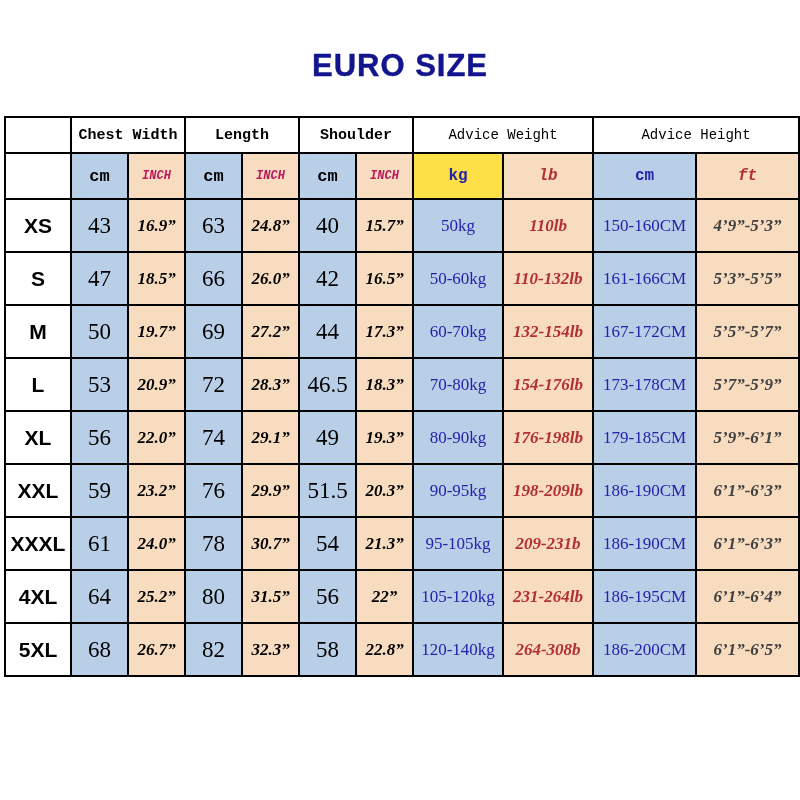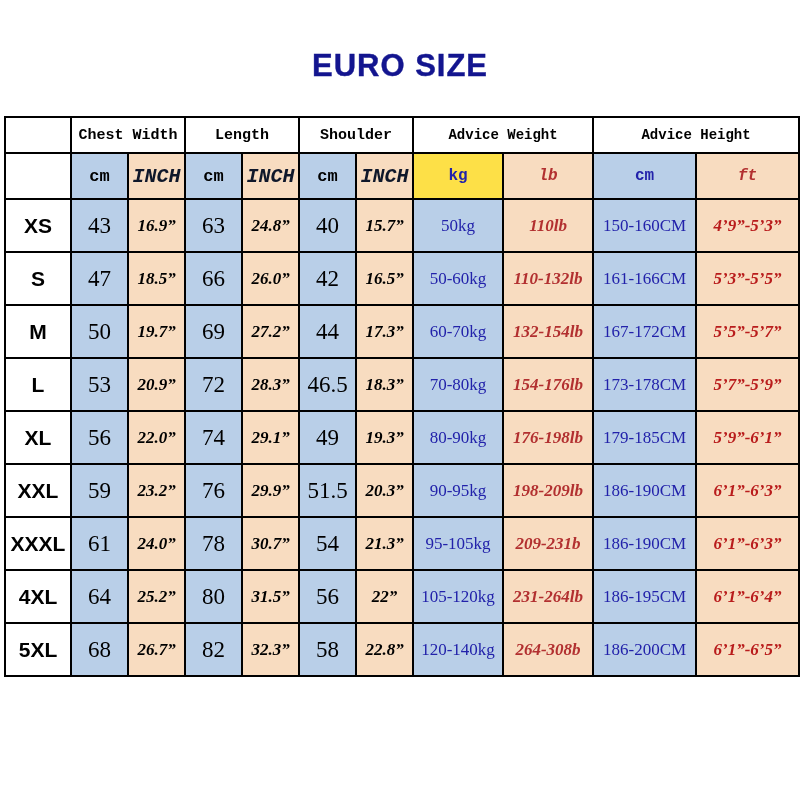--- a/index.html
+++ b/index.html
@@ -60,46 +60,46 @@
     height: 34px;
     font-family: "Liberation Mono", monospace;
     font-size: 15px;
     font-weight: bold;
     color: #000000;
     background: #ffffff;
   }
   .hdr-advice {
     font-family: "Liberation Mono", monospace;
     font-size: 14px;
-    font-weight: bold;
+    font-weight: normal;
     color: #000000;
     background: #ffffff;
   }
   .blank-cell { background: #ffffff; }
 
   
   .unit-cell {
     height: 44px;
     font-family: "Liberation Mono", monospace;
     font-weight: bold;
     font-size: 17px;
   }
   .unit-cm {
     background: #b9cfe8;
     color: #000000;
     text-align: left;
     padding-left: 18px;
   }
   .unit-inch {
     background: #f8dcc0;
-    color: #0f172a;
+    color: #be185d;
     font-style: italic;
     text-align: right;
     padding-right: 14px;
-    font-size: 20px;
+    font-size: 12px;
   }
   .unit-kg {
     background: #fde047;
     color: #2222aa;
     text-align: center;
     font-size: 16px;
   }
   .unit-lb {
     background: #f8dcc0;
     color: #b23030;
@@ -174,21 +174,21 @@
   .cell-hcm {
     background: #b9cfe8;
     color: #2222aa;
     font-family: "Liberation Serif", serif;
     font-size: 17px;
     vertical-align: top;
     padding-top: 8px;
   }
   .cell-hft {
     background: #f8dcc0;
-    color: #b91c1c;
+    color: #404040;
     font-family: "Liberation Serif", serif;
     font-style: italic;
     font-weight: bold;
     font-size: 17px;
     vertical-align: bottom;
     padding-bottom: 6px;
   }
 </style>
 </head>
 <body>

